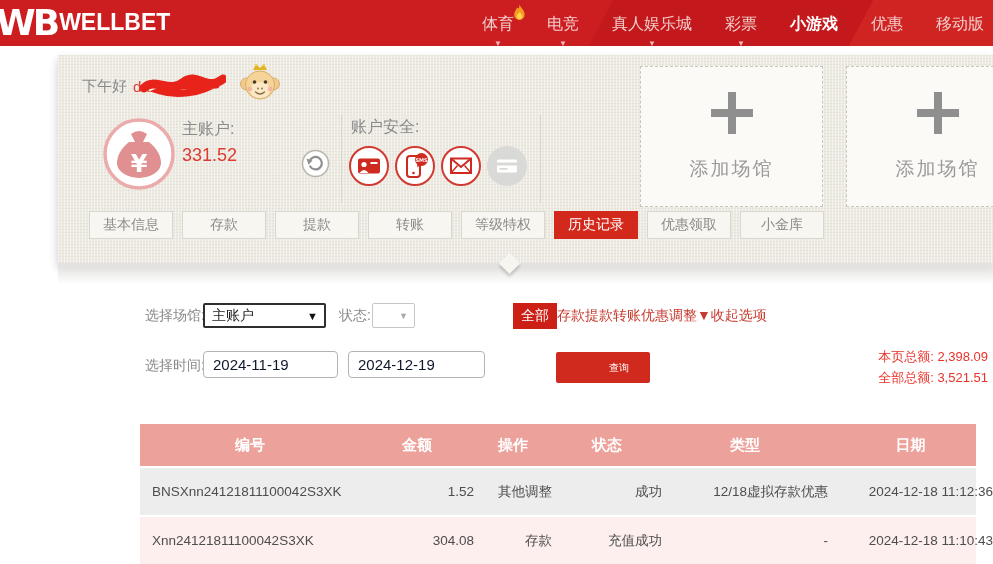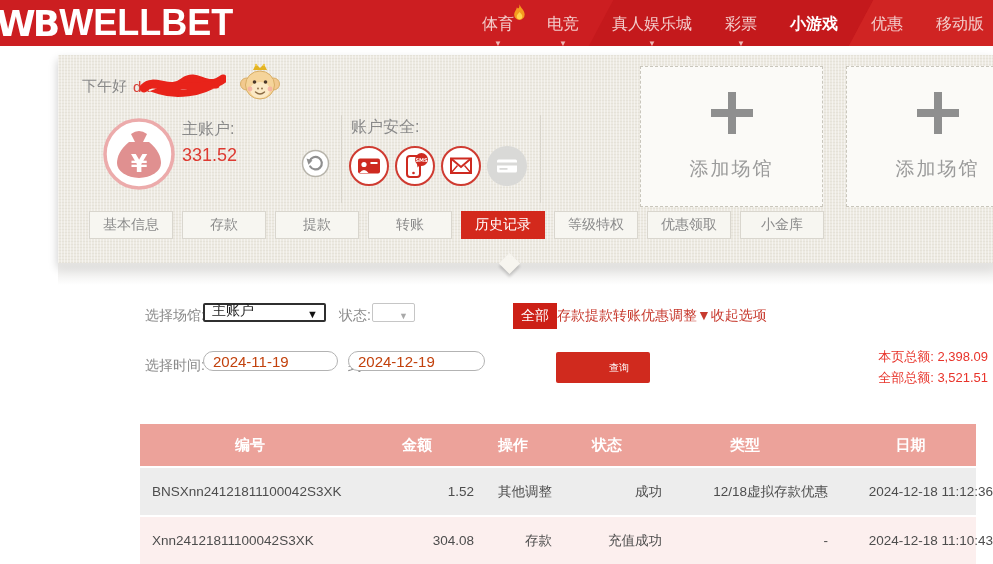--- a/index.html
+++ b/index.html
@@ -6,21 +6,21 @@
   html,body { background:#fff; }
   body { font-family:"Liberation Sans","DejaVu Sans",sans-serif; }
   .screen { position:relative; width:993px; height:564px; overflow:hidden; background:#fff; }
 
   
   .topnav { position:absolute; left:0; top:0; width:993px; height:46px; background:#cc1e21; overflow:hidden; }
   .topnav .slash1 { position:absolute; left:600px; top:-20px; width:260px; height:90px; background:#c4191c; transform:skewX(-28deg); }
   .topnav .slash2 { position:absolute; left:860px; top:-20px; width:200px; height:90px; background:#d42a27; transform:skewX(-28deg); opacity:.55; }
   .logo { position:absolute; left:-4px; top:2px; display:flex; align-items:center; color:#fff; z-index:2; }
   .logo .mark { font-size:36px; font-weight:bold; letter-spacing:-3px; font-family:"DejaVu Sans",sans-serif; }
-  .logo .word { font-size:36px; font-weight:bold; letter-spacing:0px; margin-left:2px; }
+  .logo .word { font-size:23px; font-weight:bold; letter-spacing:0px; margin-left:2px; }
   .navitems { position:absolute; left:482px; top:0; height:46px; display:flex; align-items:center; gap:33px; z-index:2; }
   .navitem { position:relative; color:#f3cdcb; font-size:16px; cursor:pointer; white-space:nowrap; padding-top:2px; }
   .navitem.active { color:#ffffff; font-weight:bold; }
   .navitem .arrow { position:absolute; left:50%; transform:translateX(-50%); bottom:-13px; font-size:8px; color:#efb9b6; }
   .fire { position:absolute; top:-8px; right:-13px; width:15px; height:19px; }
 
   
   .panel { position:absolute; left:58px; top:55px; width:935px; height:208px;
            background-color:#edeae2;
            background-image:
@@ -51,33 +51,33 @@
 
   .ptabs { position:absolute; left:31px; top:156px; display:flex; gap:9px; }
   .ptab { width:84px; height:28px; background:#f7f6f1; border:1px solid #d9d6ce; color:#8a8a8a; font-size:14px; display:flex; align-items:center; justify-content:center; cursor:pointer; white-space:nowrap; }
   .ptab.active { background:#d3291c; border-color:#d3291c; color:#fff; }
 
   .pointer-diamond { position:absolute; left:502px; top:256px; width:15px; height:15px; background:#f7f5ef; transform:rotate(45deg); box-shadow:2px 2px 3px rgba(0,0,0,.18); z-index:3; }
   .under-shadow { position:absolute; left:58px; top:263px; width:935px; height:22px; background:linear-gradient(#e4e3e1, rgba(255,255,255,0)); }
 
   
   .flabel { position:absolute; font-size:14px; color:#8a8a8a; }
-  .select-box { position:absolute; height:19px; background:#fff; display:flex; align-items:flex-end; cursor:pointer; }
+  .select-box { position:absolute; height:25px; background:#fff; display:flex; align-items:center; cursor:pointer; }
   .select-box .chev { margin-left:auto; font-size:9px; padding-right:6px; }
   .venue-select { left:203px; top:303px; width:123px; border:2px solid #2f2f2f; border-radius:2px; font-size:14px; color:#222; padding-left:7px; }
   .venue-select .chev { color:#111; font-size:11px; }
   .status-select { left:372px; top:303px; width:43px; border:1px solid #c6c6c6; border-radius:2px; }
   .status-select .chev { color:#a9a9a9; }
 
   .type-tabs { position:absolute; left:513px; top:303px; display:flex; align-items:center; }
   .type-tab { font-size:14px; color:#c73a2e; cursor:pointer; white-space:nowrap; }
   .type-tab.active { background:#cc2016; color:#fff; padding:4px 8px; }
   .collapse-link { font-size:14px; color:#c73a2e; cursor:pointer; white-space:nowrap; }
 
-  .date-input { position:absolute; top:351px; height:20px; border:1px solid #b3b3b3; border-radius:12px; font-size:15px; color:#c2410c; padding-left:9px; background:#fff; font-family:"Liberation Sans","DejaVu Sans",sans-serif; }
+  .date-input { position:absolute; top:351px; height:27px; border:1px solid #b3b3b3; border-radius:4px; font-size:15px; color:#0f172a; padding-left:9px; background:#fff; font-family:"Liberation Sans","DejaVu Sans",sans-serif; }
   .date-from { left:203px; width:135px; }
   .date-to { left:348px; width:137px; }
   .search-btn { position:absolute; left:556px; top:352px; width:94px; height:31px; background:#d02a1e; color:#fff; font-size:10px; border:none; border-radius:2px; cursor:pointer; font-family:inherit;padding-left:32px; }
   .totals { position:absolute; right:5px; top:346px; text-align:right; font-size:13px; color:#e8332a; line-height:21px; }
 
   
   .htable { position:absolute; left:140px; top:424px; width:836px; }
   .trow { display:grid; grid-template-columns:220px 114px 78px 110px 166px 165px; align-items:center; }
   .thead { height:42px; background:#eca29a; color:#fff; font-weight:bold; font-size:15px; }
   .thead > div { text-align:center; }
@@ -213,22 +213,22 @@
     <div class="venue-card c2">
       <div class="plus"></div>
       <div class="venue-label">添加场馆</div>
     </div>
 
     <div class="ptabs">
       <div class="ptab">基本信息</div>
       <div class="ptab">存款</div>
       <div class="ptab">提款</div>
       <div class="ptab">转账</div>
+      <div class="ptab">等级特权</div>
       <div class="ptab active">历史记录</div>
-      <div class="ptab">等级特权</div>
       <div class="ptab">优惠领取</div>
       <div class="ptab">小金库</div>
     </div>
   </div>
 
   <div class="under-shadow"></div>
   <div class="pointer-diamond"></div>
 
   <div class="flabel" style="left:145px; top:307px;">选择场馆:</div>
   <div class="select-box venue-select">

